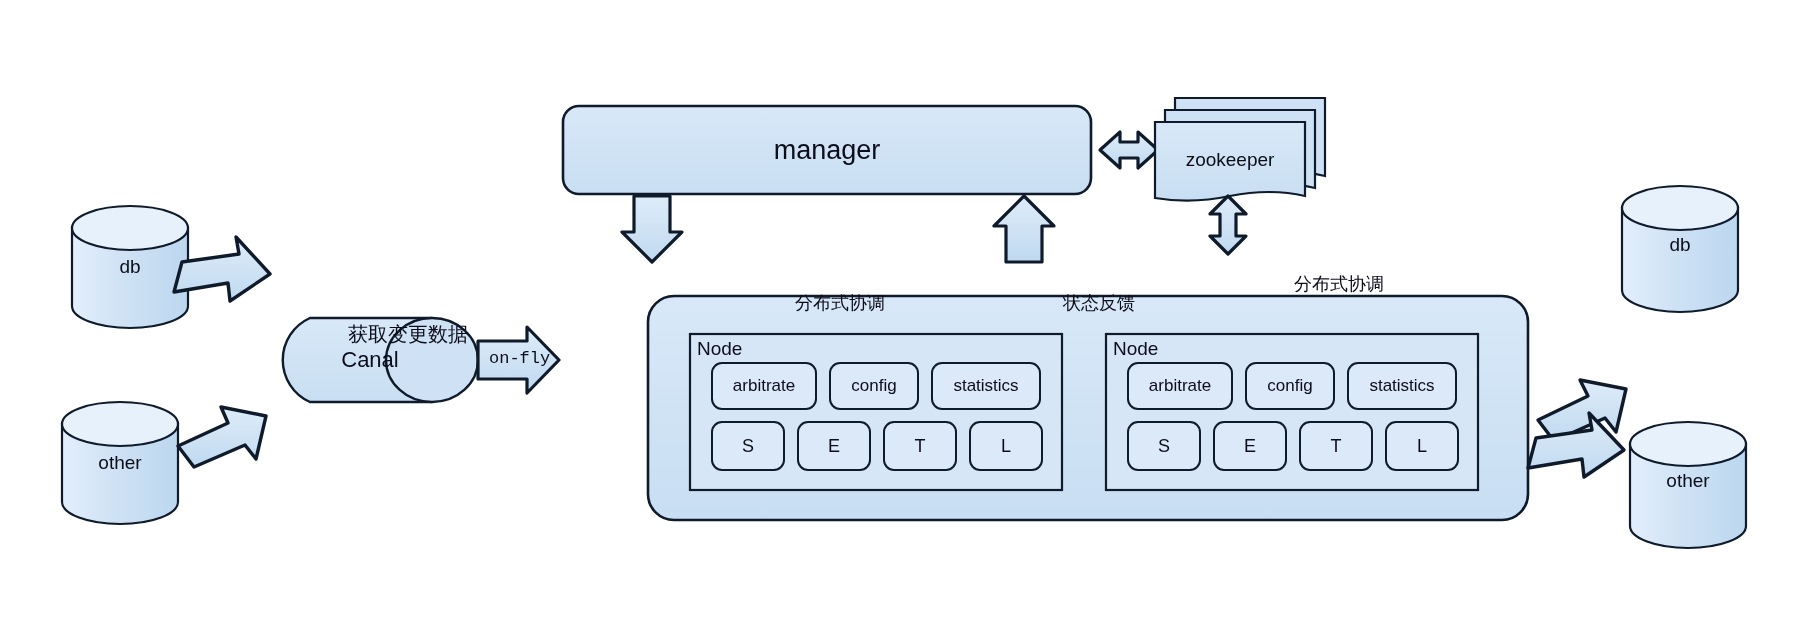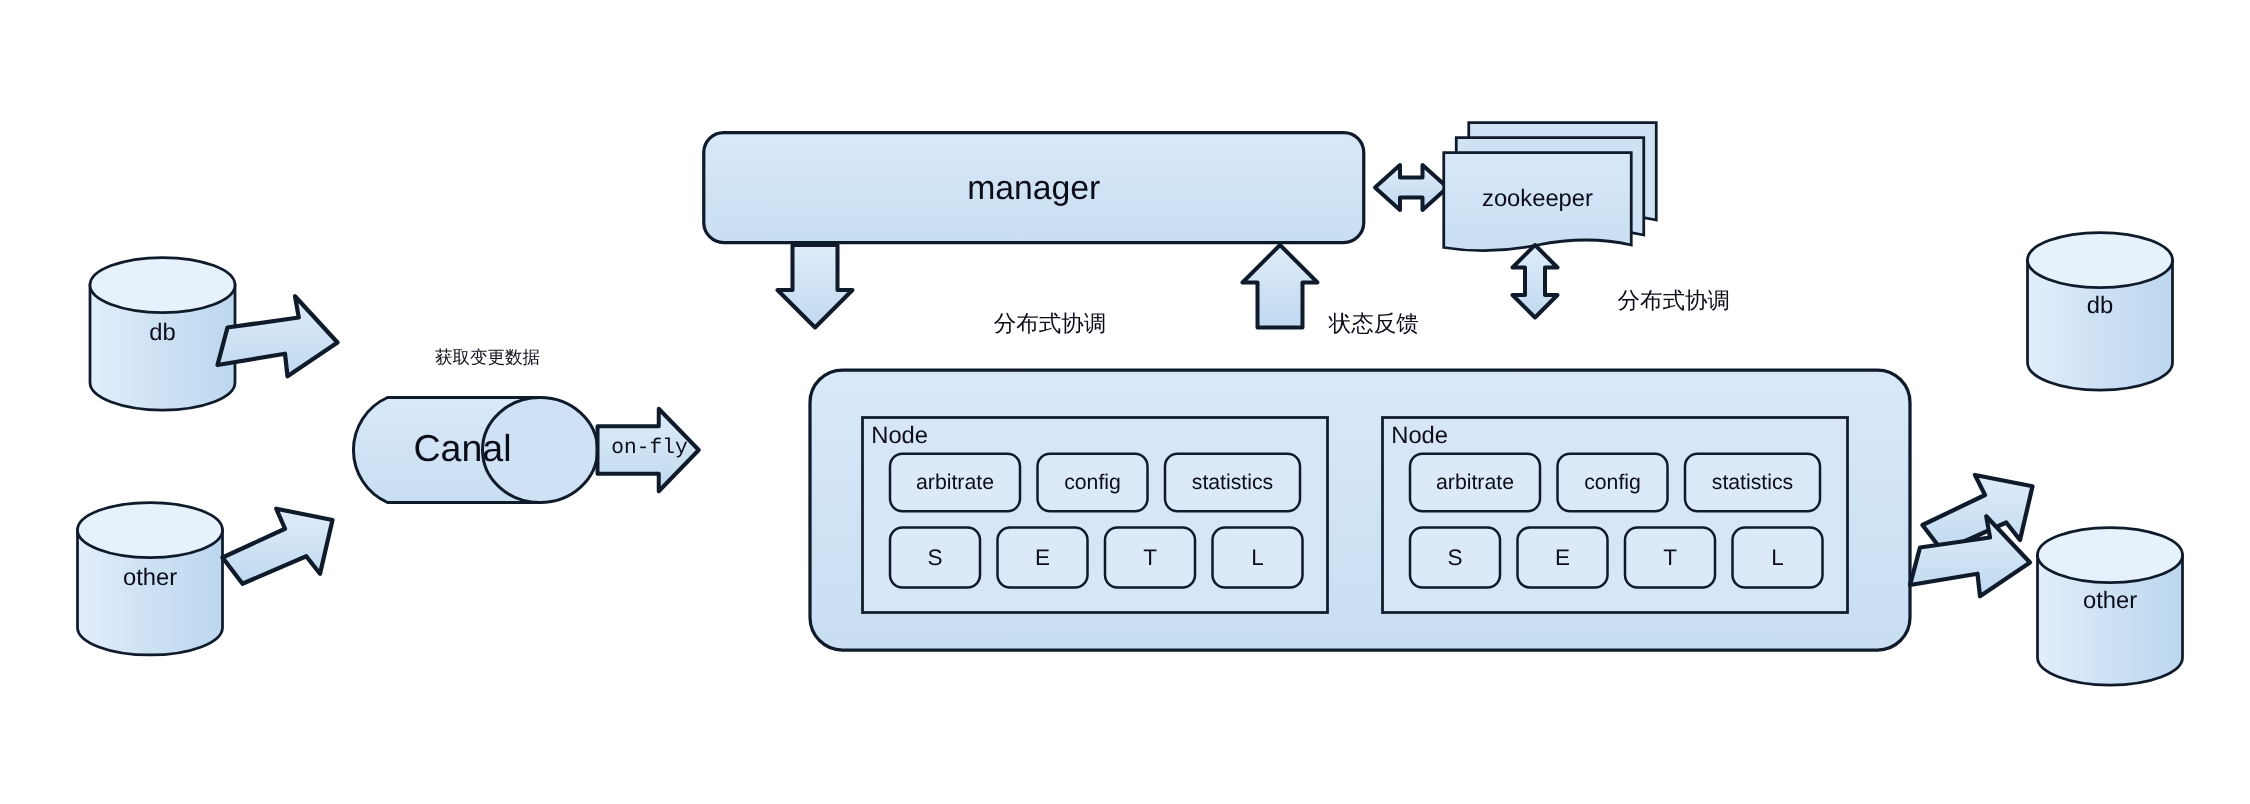--- a/index.html
+++ b/index.html
@@ -13,21 +13,21 @@
     height:643px;
     background:#ffffff;
     overflow:hidden;
   }
   .lbl{
     position:absolute;
     white-space:nowrap;
     color:#0d0d1a;
     pointer-events:none;
   }
-  .cn{font-family:Liberation Serif, serif;}
+  .cn{font-family:Liberation Serif, serif;margin-top:44px;}
   svg.layer{position:absolute;left:0;top:0;width:1800px;height:643px;}
   .shape-text{
     position:absolute;
     display:flex;
     align-items:center;
     justify-content:center;
     text-align:center;
     color:#0d0d1a;
   }
 </style>
@@ -152,23 +152,23 @@
 
     <g>
       <path d="M1630 444 L1630 526 A58 22 0 0 0 1746 526 L1746 444 Z" fill="url(#cylGrad)" stroke="#0f1b2b" stroke-width="2.2"></path>
       <ellipse cx="1688" cy="444" rx="58" ry="22" fill="#e7f1fc" stroke="#0f1b2b" stroke-width="2.2"></ellipse>
     </g>
   </svg>
 
   <div class="shape-text" style="left:72px;top:245px;width:116px;height:44px;font-size:19px;">db</div>
   <div class="shape-text" style="left:62px;top:441px;width:116px;height:44px;font-size:19px;">other</div>
 
-  <div class="shape-text" style="left:300px;top:337px;width:140px;height:46px;font-size:30px;">Canal</div>
+  <div class="shape-text" style="left:300px;top:337px;width:140px;height:46px;font-size:22px;">Canal</div>
 
-  <div class="lbl cn" style="left:348px;top:277px;font-size:14px;">获取变更数据</div>
+  <div class="lbl cn" style="left:348px;top:277px;font-size:20px;">获取变更数据</div>
 
   <div class="lbl" style="left:489px;top:349px;font-size:17px;font-family:Liberation Mono, monospace;">on-fly</div>
 
   <div class="shape-text" style="left:1155px;top:140px;width:150px;height:40px;font-size:19px;">zookeeper</div>
 
   <div class="shape-text" style="left:563px;top:128px;width:528px;height:44px;font-size:27px;">manager</div>
 
   <div class="lbl cn" style="left:795px;top:247px;font-size:18px;">分布式协调</div>
   <div class="lbl cn" style="left:1063px;top:247px;font-size:18px;">状态反馈</div>
   <div class="lbl cn" style="left:1294px;top:228px;font-size:18px;">分布式协调</div>

